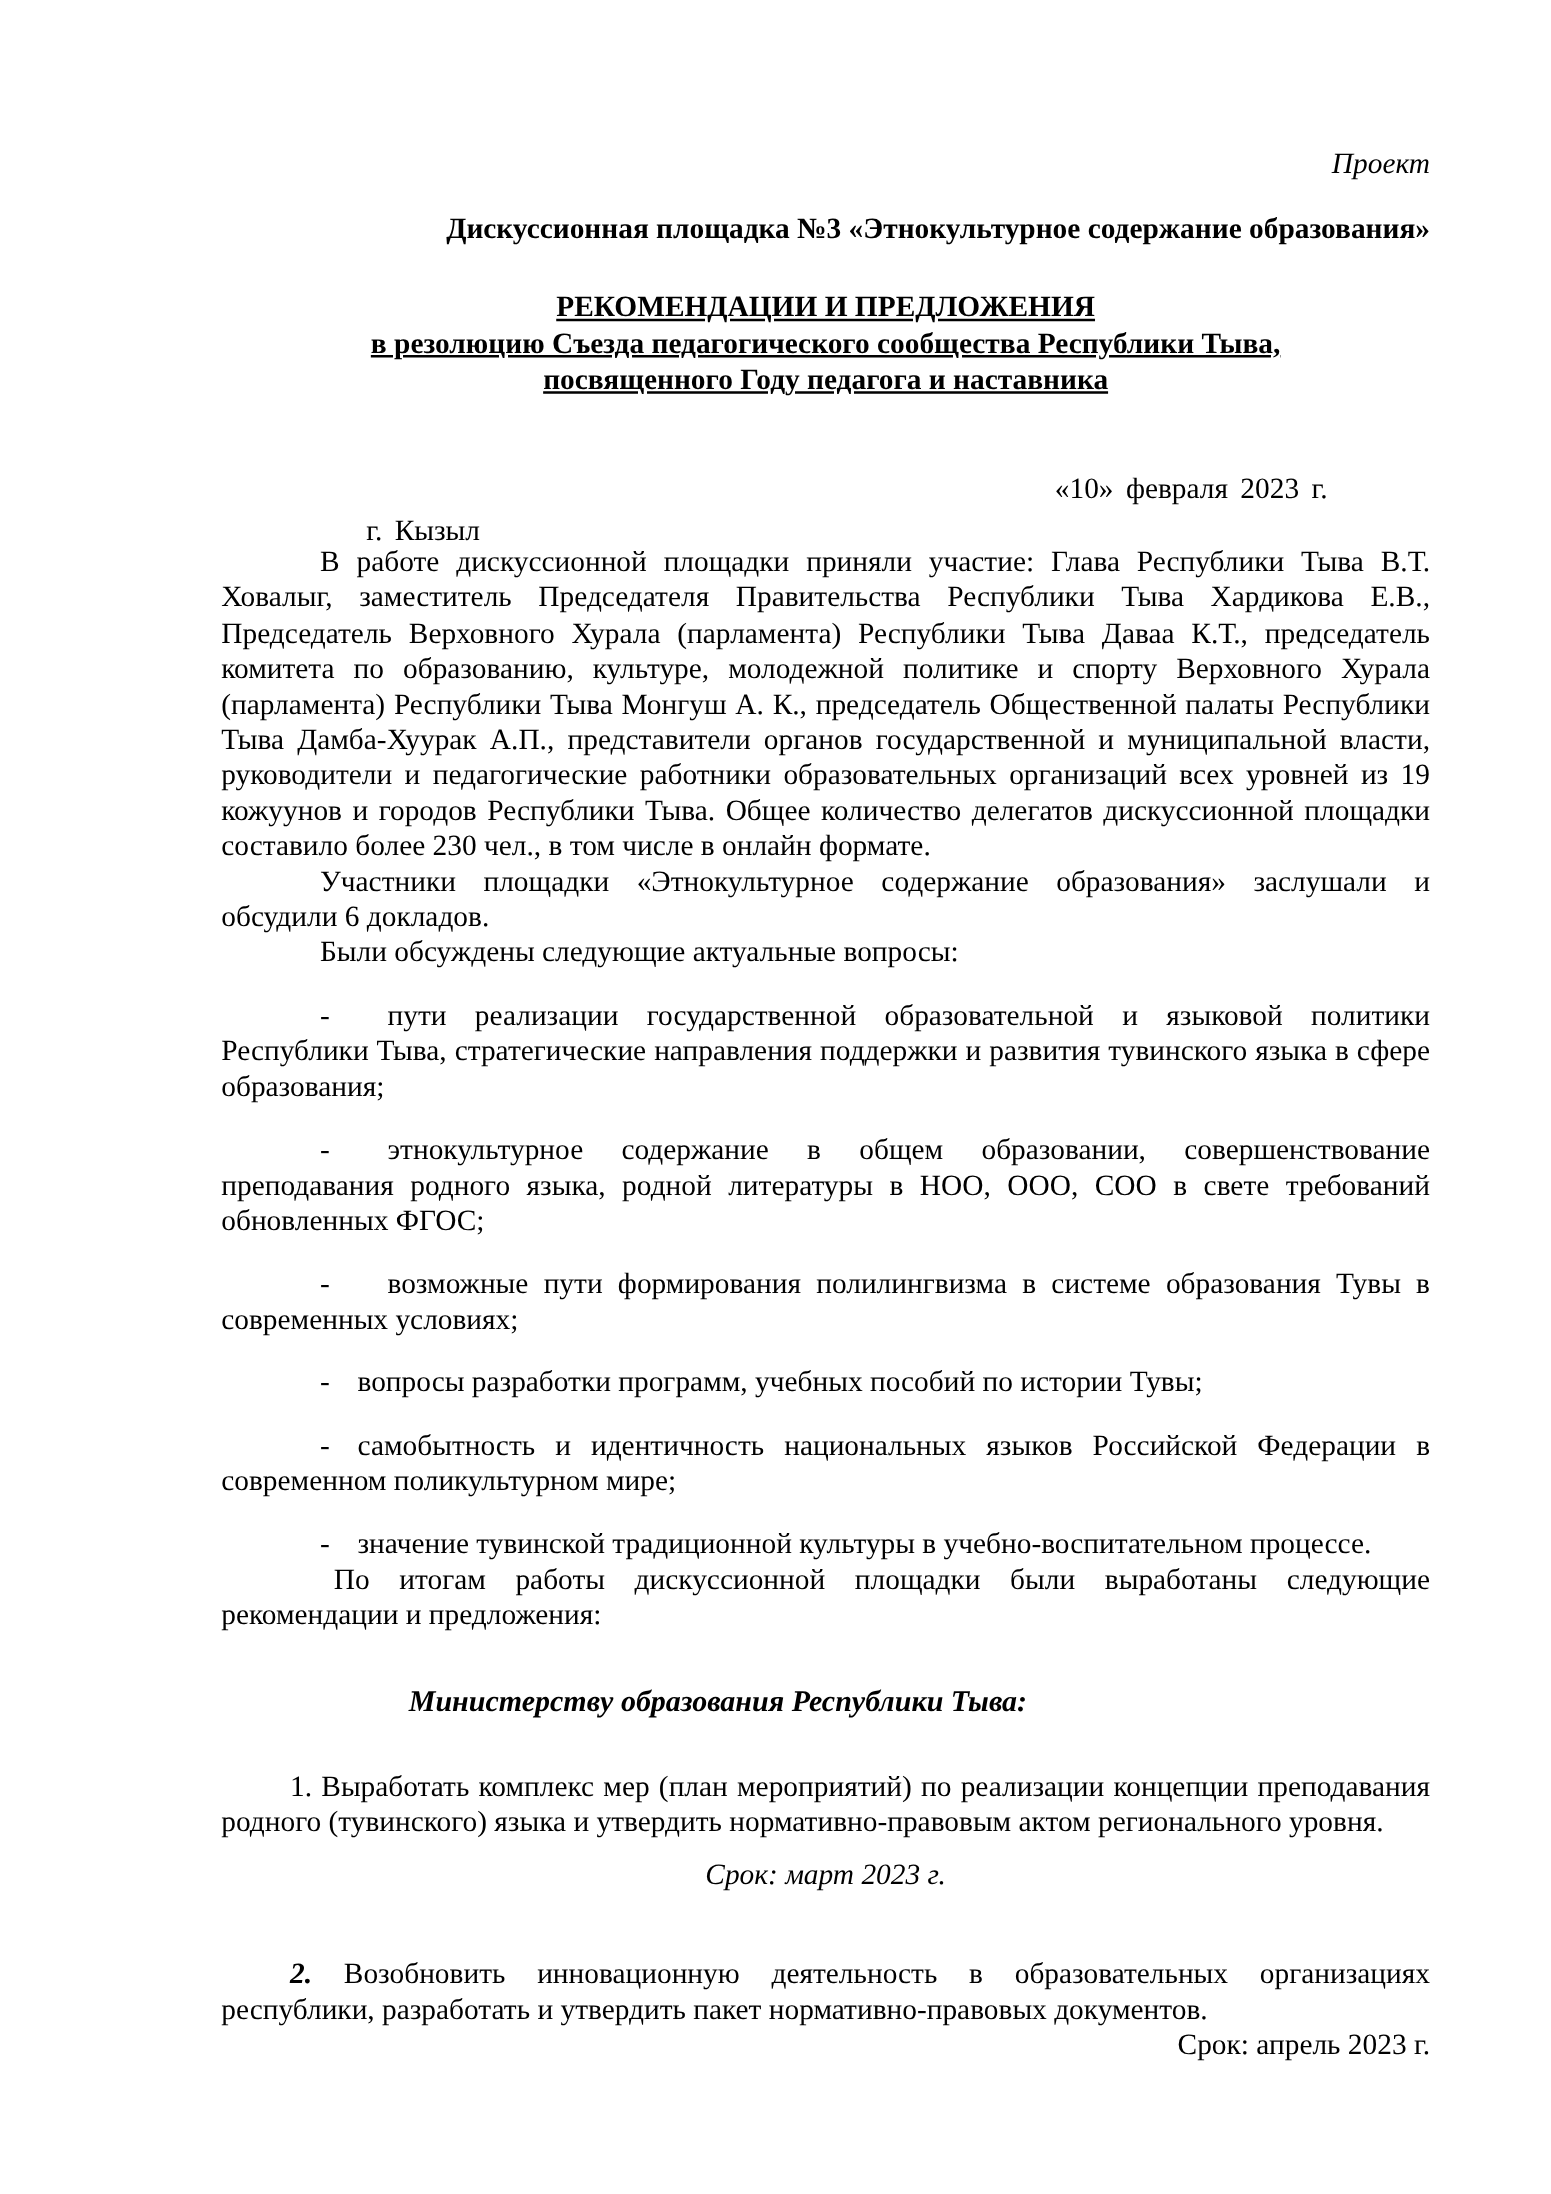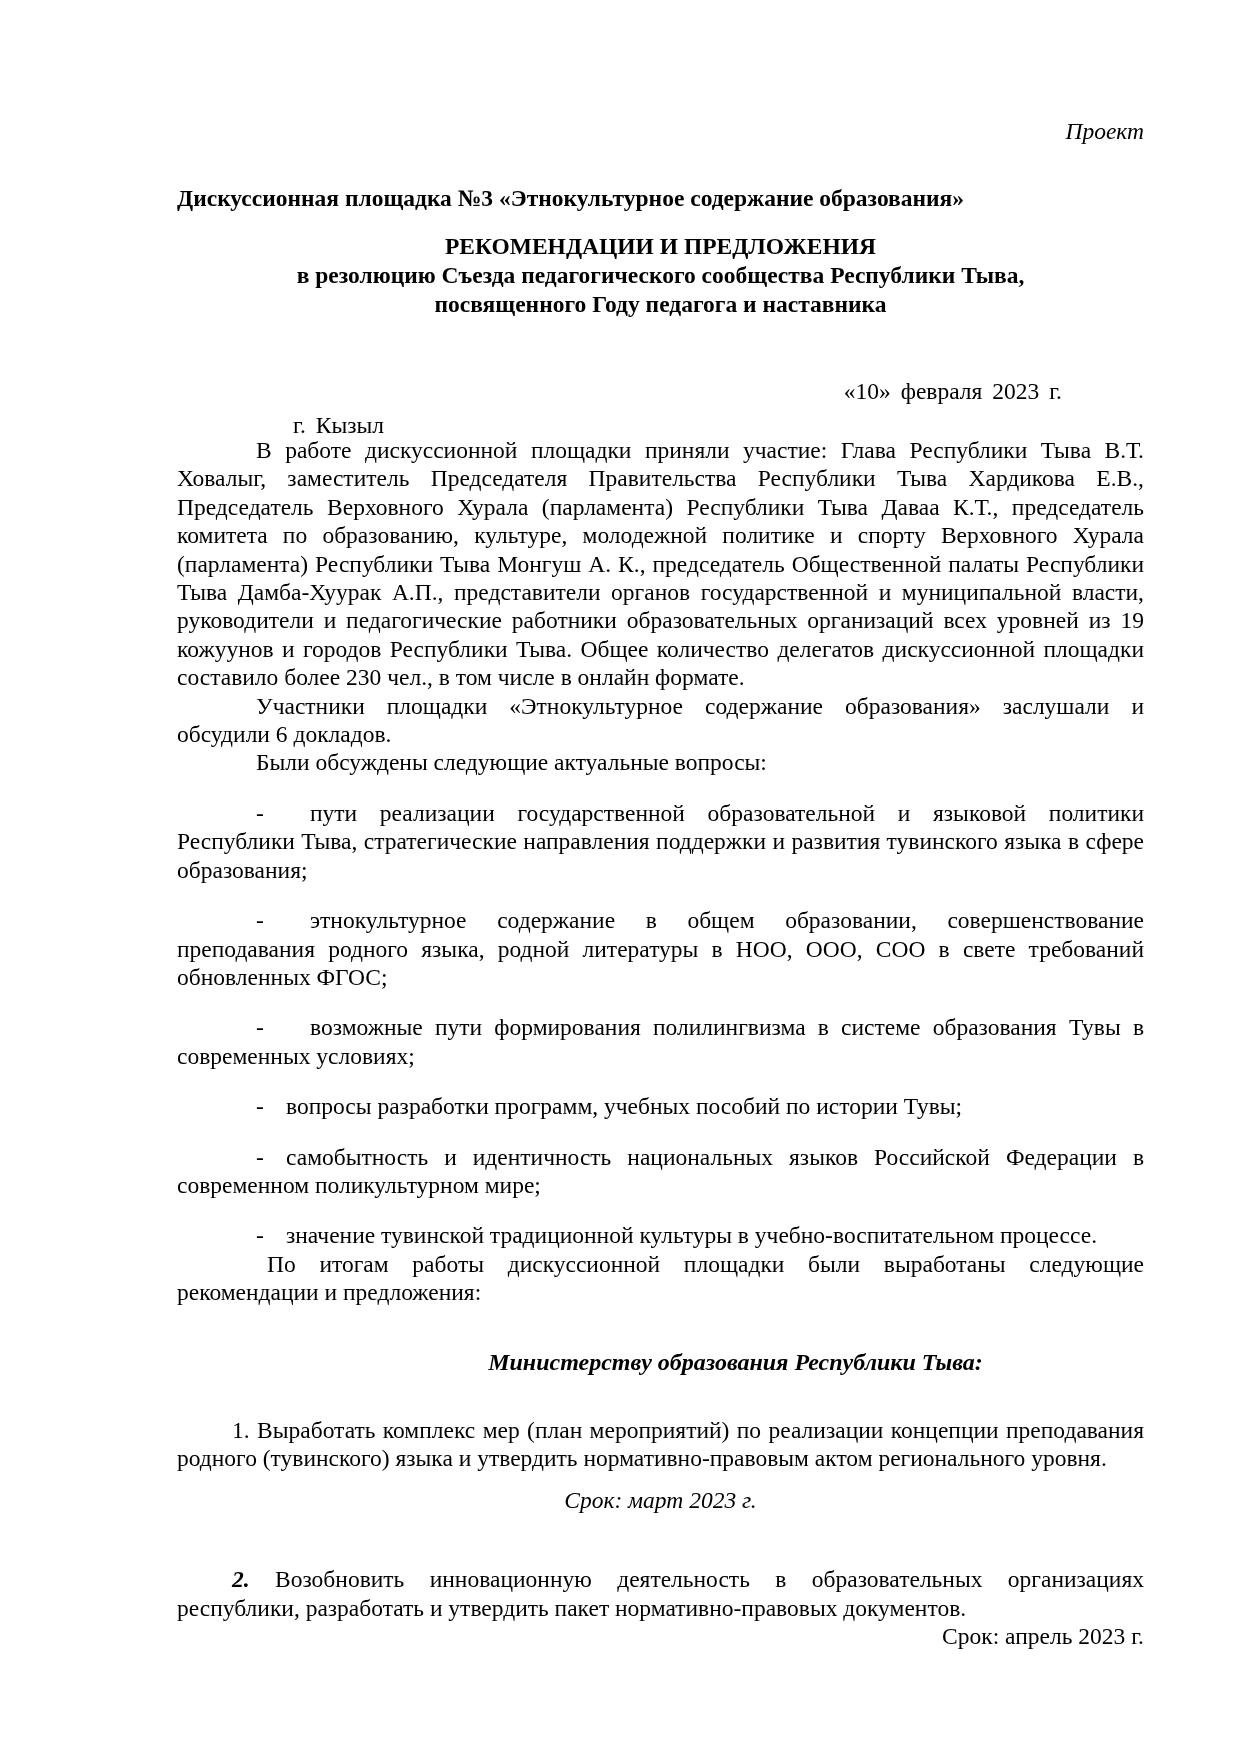--- a/index.html
+++ b/index.html
@@ -10,43 +10,43 @@
   }
   .page {
     position: absolute; left: 177px; top: 0; width: 967px;
     font-size: 23.5px; line-height: 28.4px;
   }
   .project {
     position: absolute; right: 0; top: 117px;
     font-style: italic; text-align: right;
   }
   .title1 {
-    position: absolute; left: 0; right: 0; top: 184px;
-    text-align: left; font-weight: bold;
+    position: absolute; left: 0; right: 0; top: 169px;
+    text-align: right; font-weight: bold;
   }
   .title-block {
     position: absolute; left: 0; right: 0; top: 232px;
-    text-align: center; font-weight: bold;
+    text-align: center; font-weight: bold; text-decoration: underline;
   }
   .title-block div { line-height: 29px; }
   .place-date {
     position: absolute; left: 0; right: 0; top: 377px; height: 30px;
   }
   .place { position: absolute; left: 116px; top: 0; word-spacing: 4px; margin-top: 34px; }
   .date { position: absolute; right: 82px; top: 0; word-spacing: 4px; }
   .body-text {
     position: absolute; left: 0; right: 0; top: 436px;
   }
   p { margin: 0; text-align: justify; }
   .indent { text-indent: 79px; }
   .bullet { text-indent: 79px; margin-top: 22px; }
   .bullet .dash { display: inline-block; width: 54px; text-indent: 0; }
   .bullet.short .dash { width: 30px; }
   .heading-ministry {
-    text-align: center; font-weight: bold; font-style: italic;
+    text-align: left; font-weight: bold; font-style: italic;
     margin-top: 41px; padding-left: 150px; font-size: 24px;
   }
   .item { text-indent: 55px; margin-top: 40px; }
   .item2 { text-indent: 55px; margin-top: 51px; }
   .item2 .num { font-weight: bold; font-style: italic; }
   .deadline { text-align: center; font-style: italic; margin-top: 13px; }
   .deadline2 { text-align: right; margin-top: 0px; }
 </style>
 </head>
 <body>

